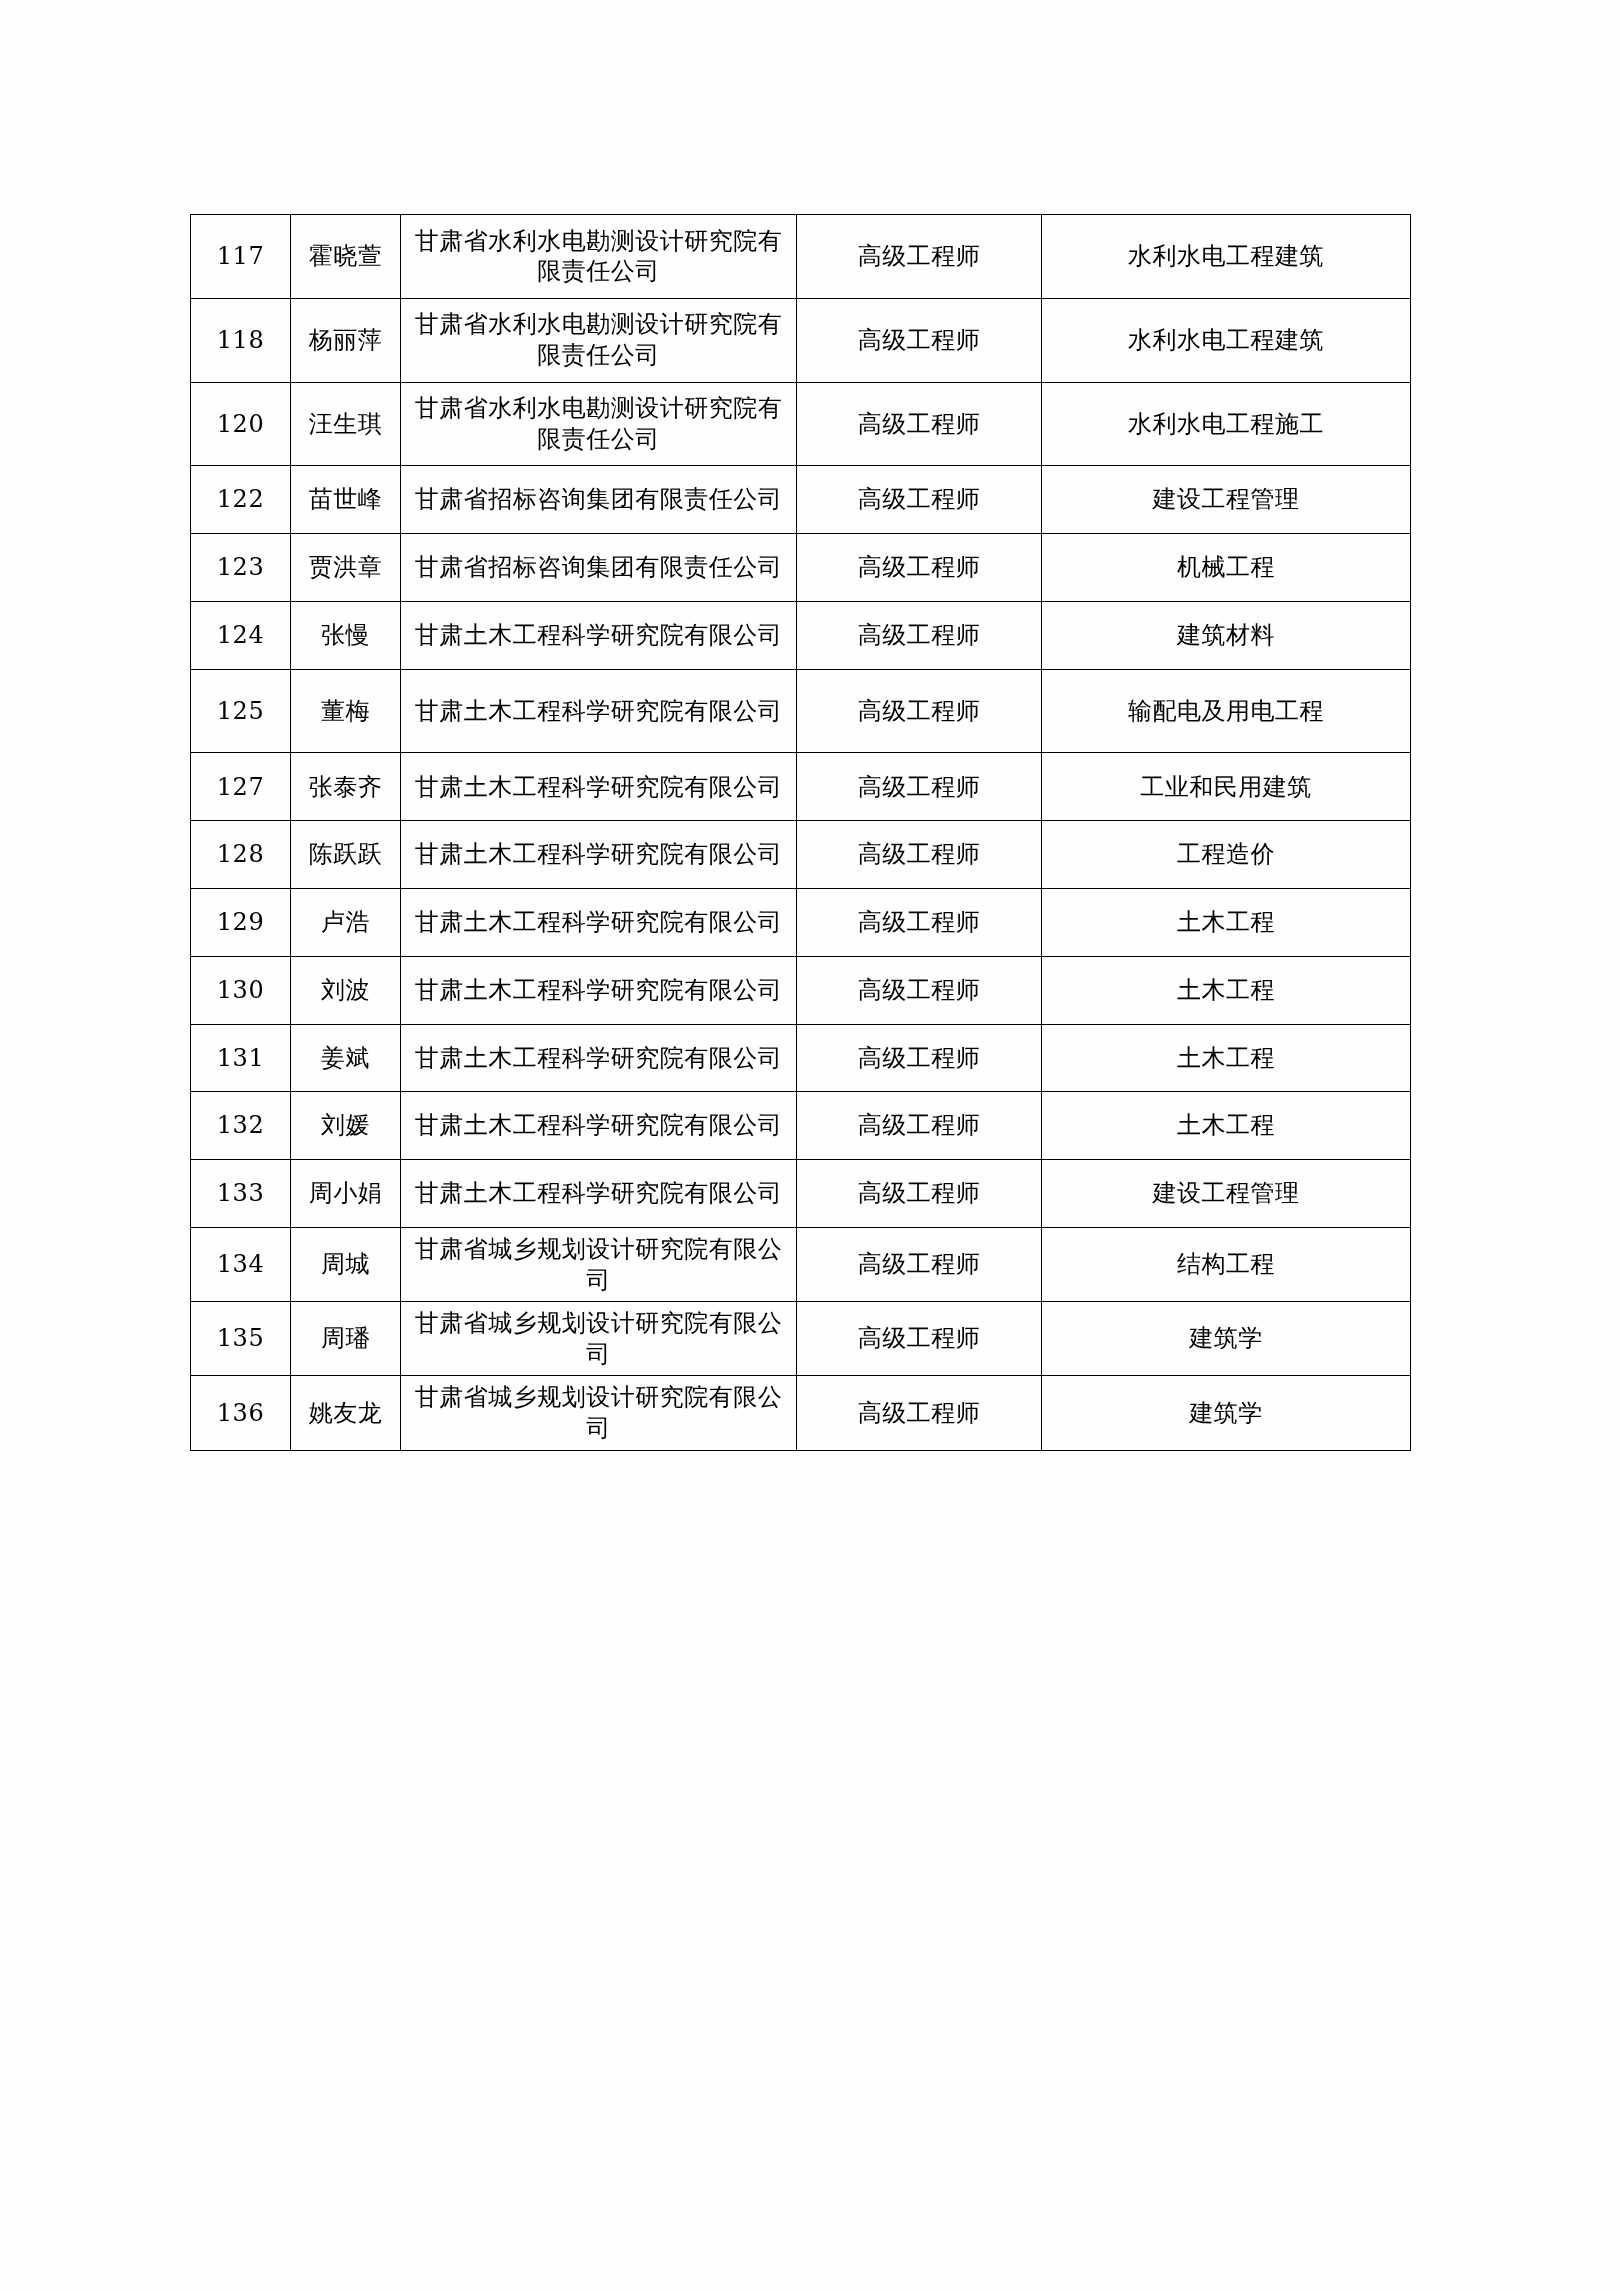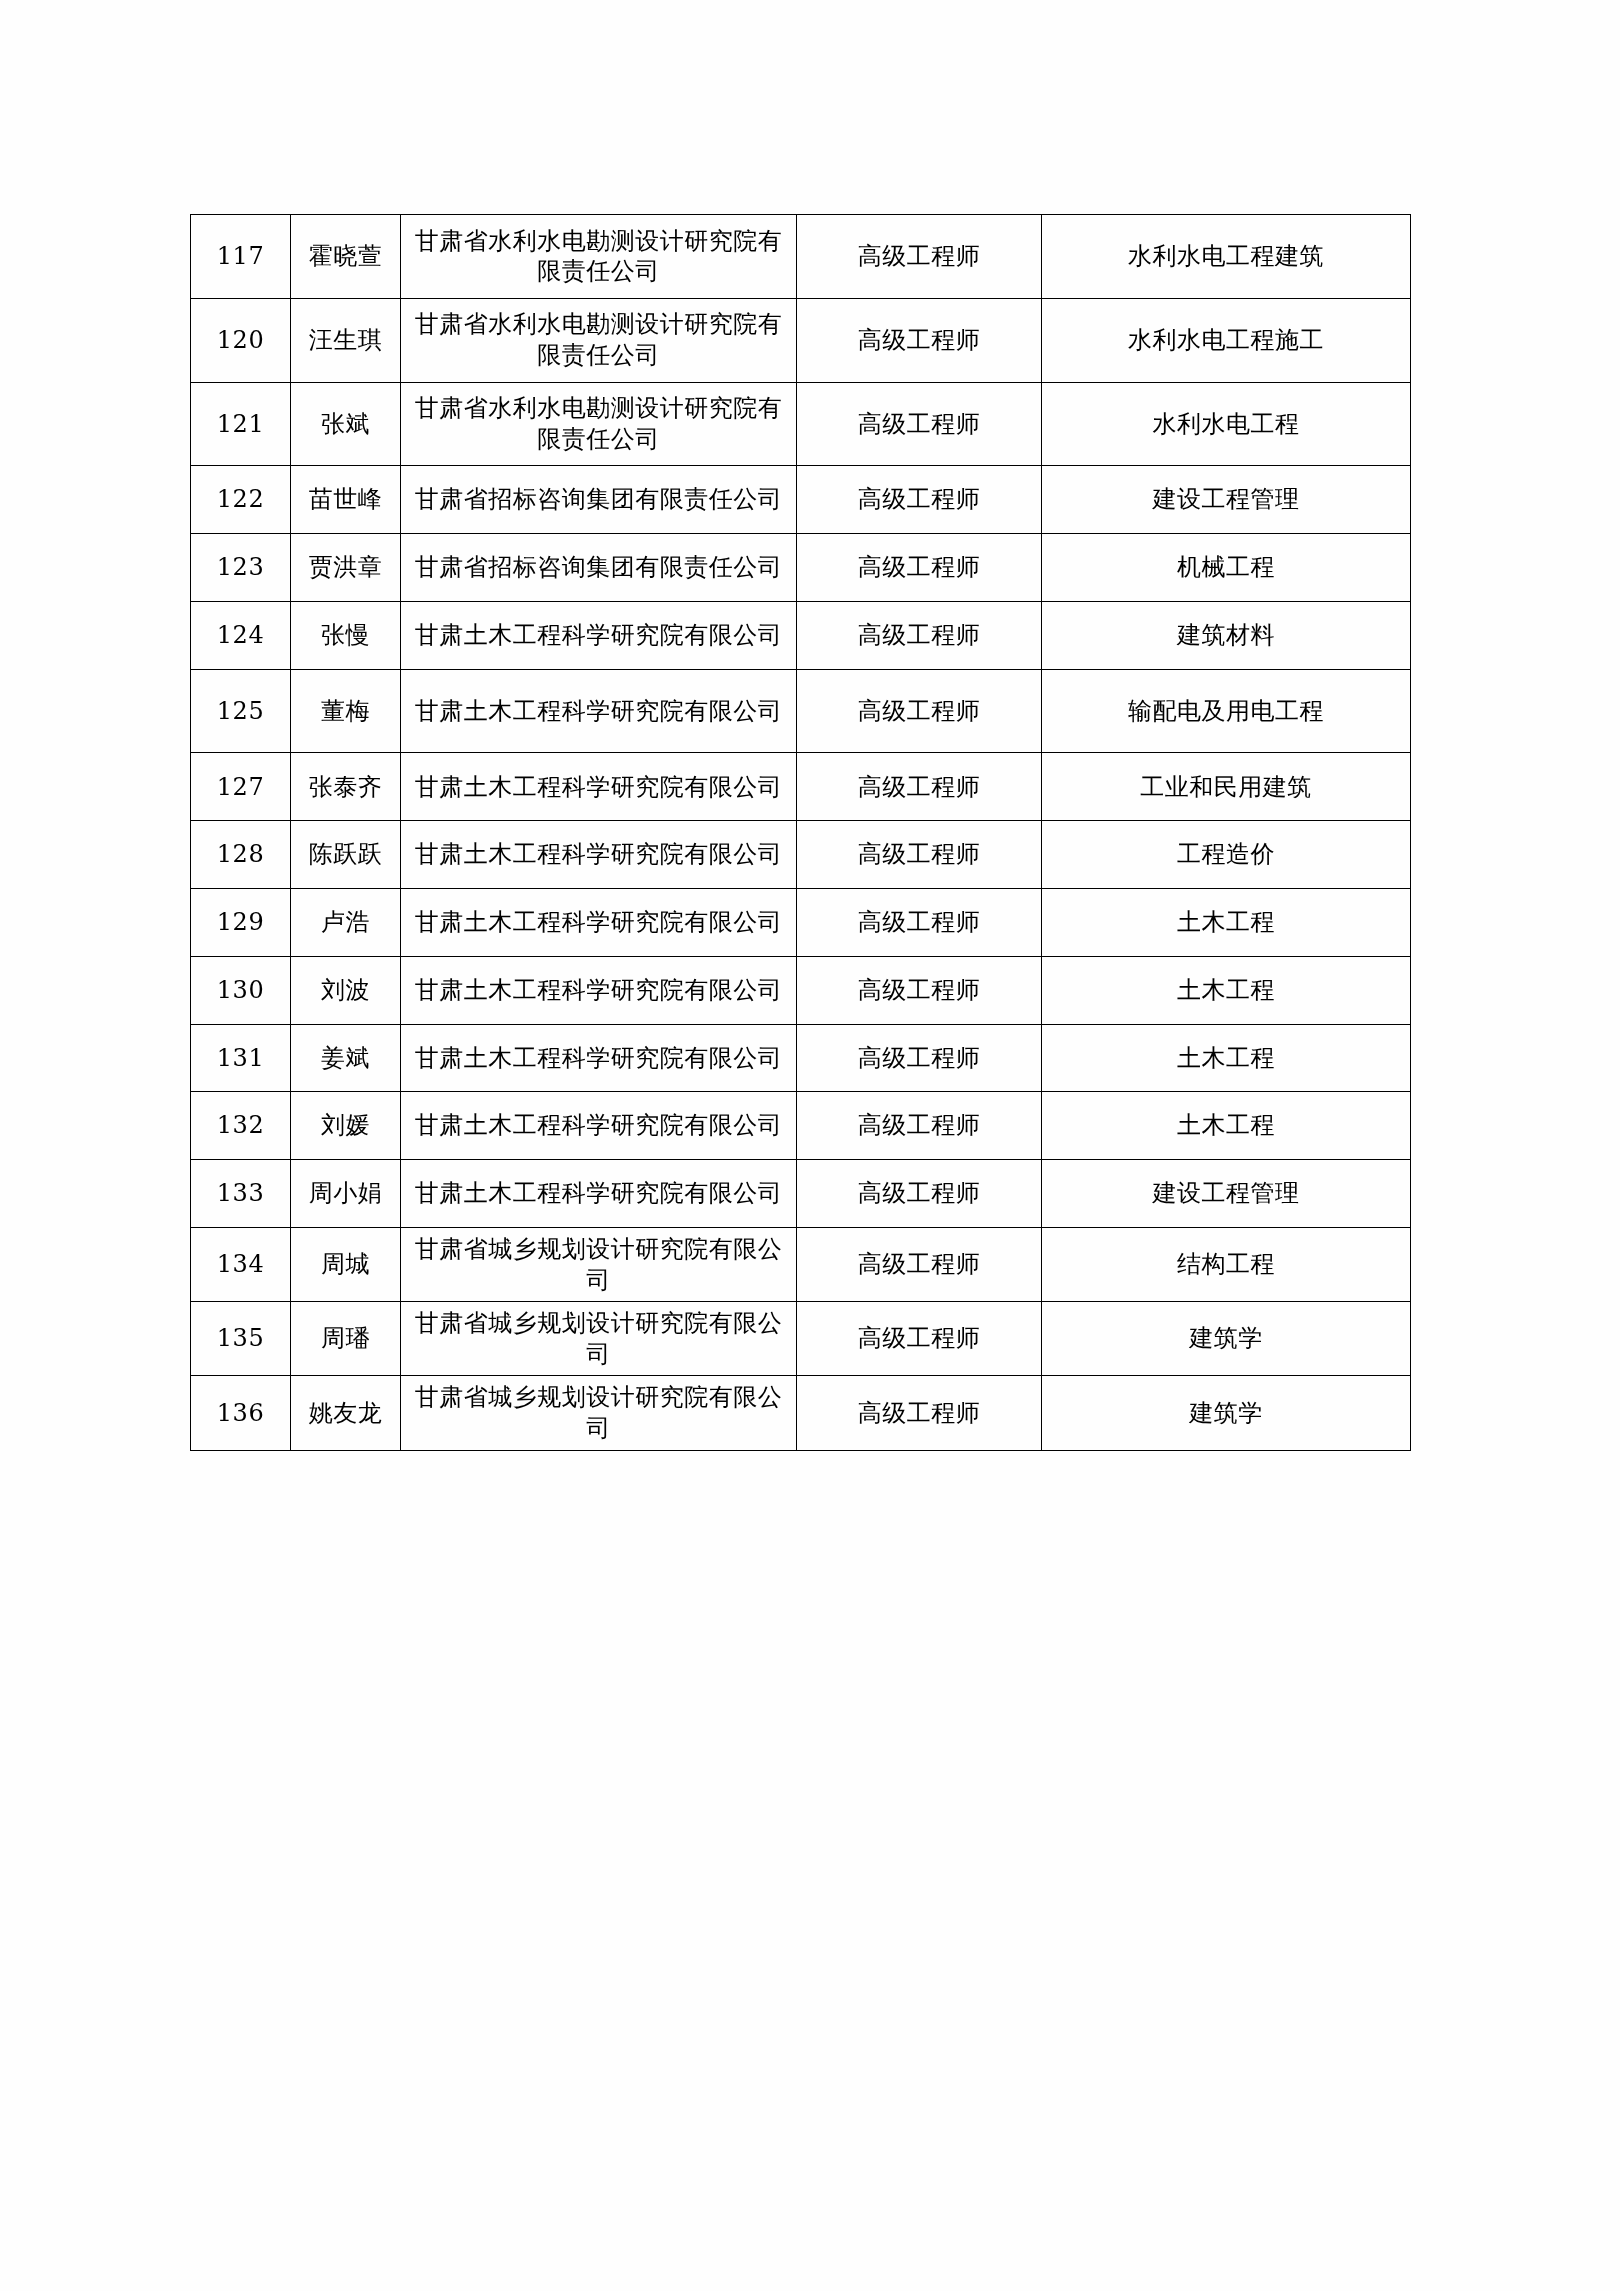--- a/index.html
+++ b/index.html
@@ -79,32 +79,32 @@
       </colgroup>
       <tbody>
         <tr class="tall">
           <td class="no">117</td>
           <td class="name">霍晓萱</td>
           <td class="org">甘肃省水利水电勘测设计研究院有限责任公司</td>
           <td class="title">高级工程师</td>
           <td class="major">水利水电工程建筑</td>
         </tr>
         <tr class="tall">
+          <td class="no">118</td>
+          <td class="name">杨丽萍</td>
+          <td class="org">甘肃省水利水电勘测设计研究院有限责任公司</td>
+          <td class="title">高级工程师</td>
+          <td class="major">水利水电工程建筑</td>
+        </tr>
+        <tr class="tall">
           <td class="no">120</td>
           <td class="name">汪生琪</td>
           <td class="org">甘肃省水利水电勘测设计研究院有限责任公司</td>
           <td class="title">高级工程师</td>
           <td class="major">水利水电工程施工</td>
-        </tr>
-        <tr class="tall">
-          <td class="no">121</td>
-          <td class="name">张斌</td>
-          <td class="org">甘肃省水利水电勘测设计研究院有限责任公司</td>
-          <td class="title">高级工程师</td>
-          <td class="major">水利水电工程</td>
         </tr>
         <tr class="short">
           <td class="no">122</td>
           <td class="name">苗世峰</td>
           <td class="org">甘肃省招标咨询集团有限责任公司</td>
           <td class="title">高级工程师</td>
           <td class="major">建设工程管理</td>
         </tr>
         <tr class="short">
           <td class="no">123</td>

